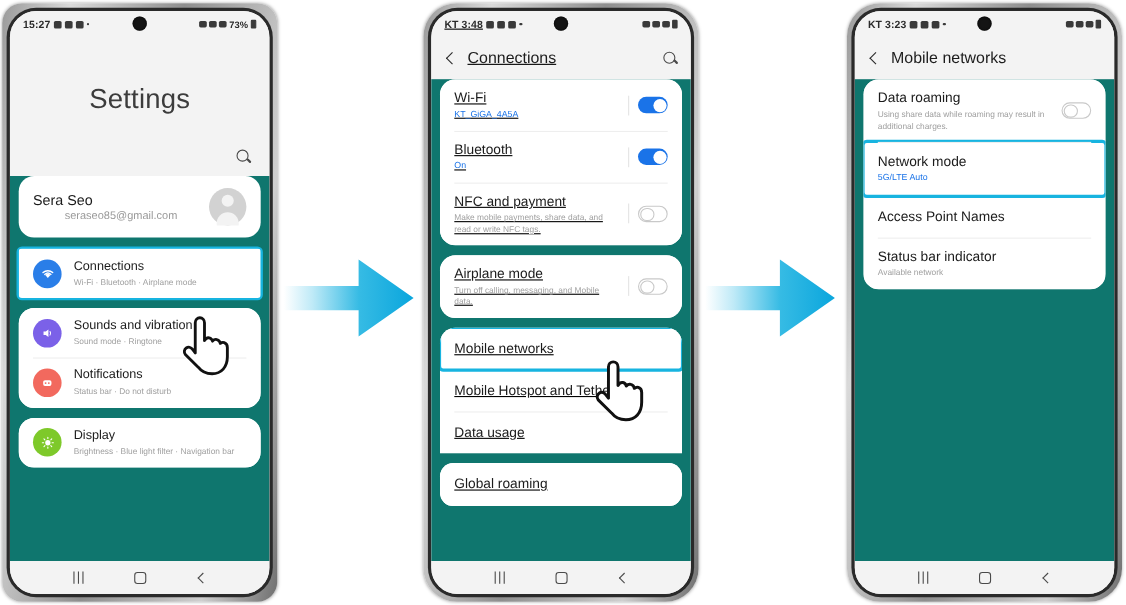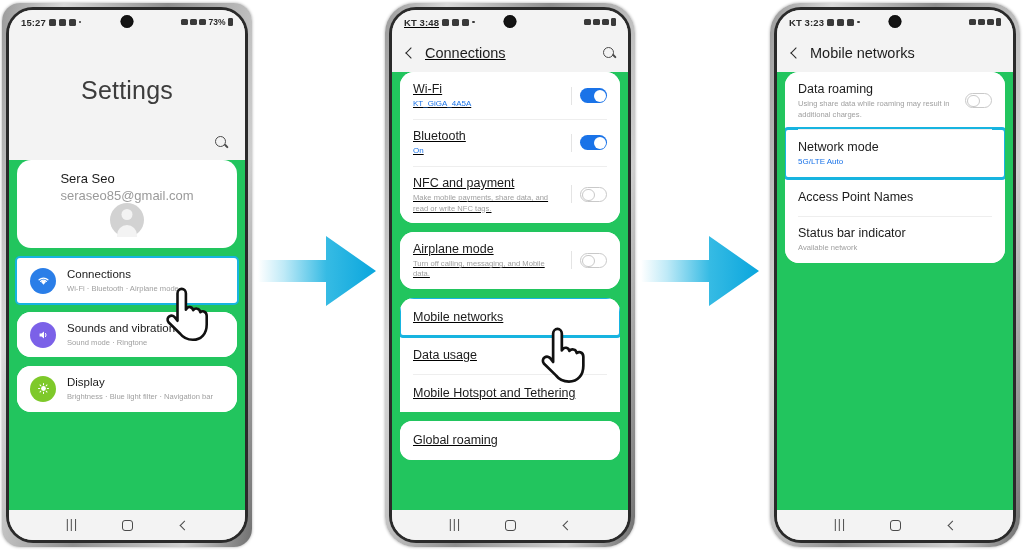--- a/index.html
+++ b/index.html
@@ -144,36 +144,36 @@
     left: 9.5px; top: 9.5px;
     width: 4.5px; height: 1.5px;
     background: #4a4a4a;
     transform: rotate(45deg);
     border-radius: 1px;
   }
 
   
   .content {
     flex: 1 1 auto;
-    background: #22c55e;
+    background: #0f766e;
     overflow: hidden;
     position: relative;
   }
 
   
   .profile {
     background: #fff;
     border-radius: 14px;
     margin: 0 8px 10px;
     padding: 11px 13px;
-    display: flex; align-items: center; flex-direction: column;
+    display: flex; align-items: center;
   }
   .profile-txt { flex: 1 1 auto; min-width: 0; }
   .profile-name { font-size: 13px; color: #1b1b1b; margin-bottom: 2px; }
-  .profile-mail { font-size: 13px; color: #9a9a9a; }
+  .profile-mail { font-size: 10px; color: #9a9a9a; text-align: center; }
   .avatar {
     width: 34px; height: 34px;
     border-radius: 50%;
     background: #d2d2d2;
     position: relative; flex: none;
   }
   .avatar::before {
     content: ""; position: absolute;
     left: 50%; top: 6px; transform: translateX(-50%);
     width: 11px; height: 11px; border-radius: 50%;
@@ -372,20 +372,33 @@
             <div class="row">
               <span class="cico" style="background:#7b61e8">
                 <svg width="12" height="12" viewBox="0 0 14 14" aria-hidden="true">
                   <path d="M3 5.2h2.3L8.2 3v8L5.3 8.8H3z" fill="#fff"></path>
                   <path d="M9.9 5.2a3 3 0 0 1 0 3.6" stroke="#fff" stroke-width="1.2" fill="none" stroke-linecap="round"></path>
                 </svg>
               </span>
               <div class="row-txt">
                 <div class="row-title">Sounds and vibration</div>
                 <div class="row-sub">Sound mode  ·  Ringtone</div>
+              </div>
+            </div>
+            <div class="row">
+              <span class="cico" style="background:#f2695e">
+                <svg width="12" height="12" viewBox="0 0 14 14" aria-hidden="true">
+                  <rect x="2.6" y="4.2" width="8.8" height="6.2" rx="2" fill="#fff"></rect>
+                  <circle cx="5.2" cy="7.3" r="1" fill="#f2695e"></circle>
+                  <circle cx="8.6" cy="7.3" r="1" fill="#f2695e"></circle>
+                </svg>
+              </span>
+              <div class="row-txt">
+                <div class="row-title">Notifications</div>
+                <div class="row-sub">Status bar  ·  Do not disturb</div>
               </div>
             </div>
           </div>
 
           <div class="group">
             <div class="row">
               <span class="cico" style="background:#7ec92a">
                 <svg width="13" height="13" viewBox="0 0 14 14" aria-hidden="true">
                   <circle cx="7" cy="7" r="2.6" fill="#fff"></circle>
                   <g stroke="#fff" stroke-width="1.1" stroke-linecap="round">
@@ -503,26 +516,26 @@
           </div>
 
           <div class="group flat" style="border-radius:14px 14px 0 0;margin-bottom:0">
             <div class="row hl" style="padding-top:11px;padding-bottom:11px">
               <div class="row-txt">
                 <div class="row-title lg">Mobile networks</div>
               </div>
             </div>
             <div class="row" style="padding-top:11px;padding-bottom:11px">
               <div class="row-txt">
+                <div class="row-title lg">Mobile Hotspot and Tethering</div>
+              </div>
+            </div>
+            <div class="row" style="padding-top:11px;padding-bottom:11px">
+              <div class="row-txt">
                 <div class="row-title lg">Data usage</div>
-              </div>
-            </div>
-            <div class="row" style="padding-top:11px;padding-bottom:11px">
-              <div class="row-txt">
-                <div class="row-title lg">Mobile Hotspot and Tethering</div>
               </div>
             </div>
           </div>
 
           <div class="group flat" style="margin-top:9px">
             <div class="row" style="padding-top:11px;padding-bottom:11px">
               <div class="row-txt">
                 <div class="row-title lg">Global roaming</div>
               </div>
             </div>

